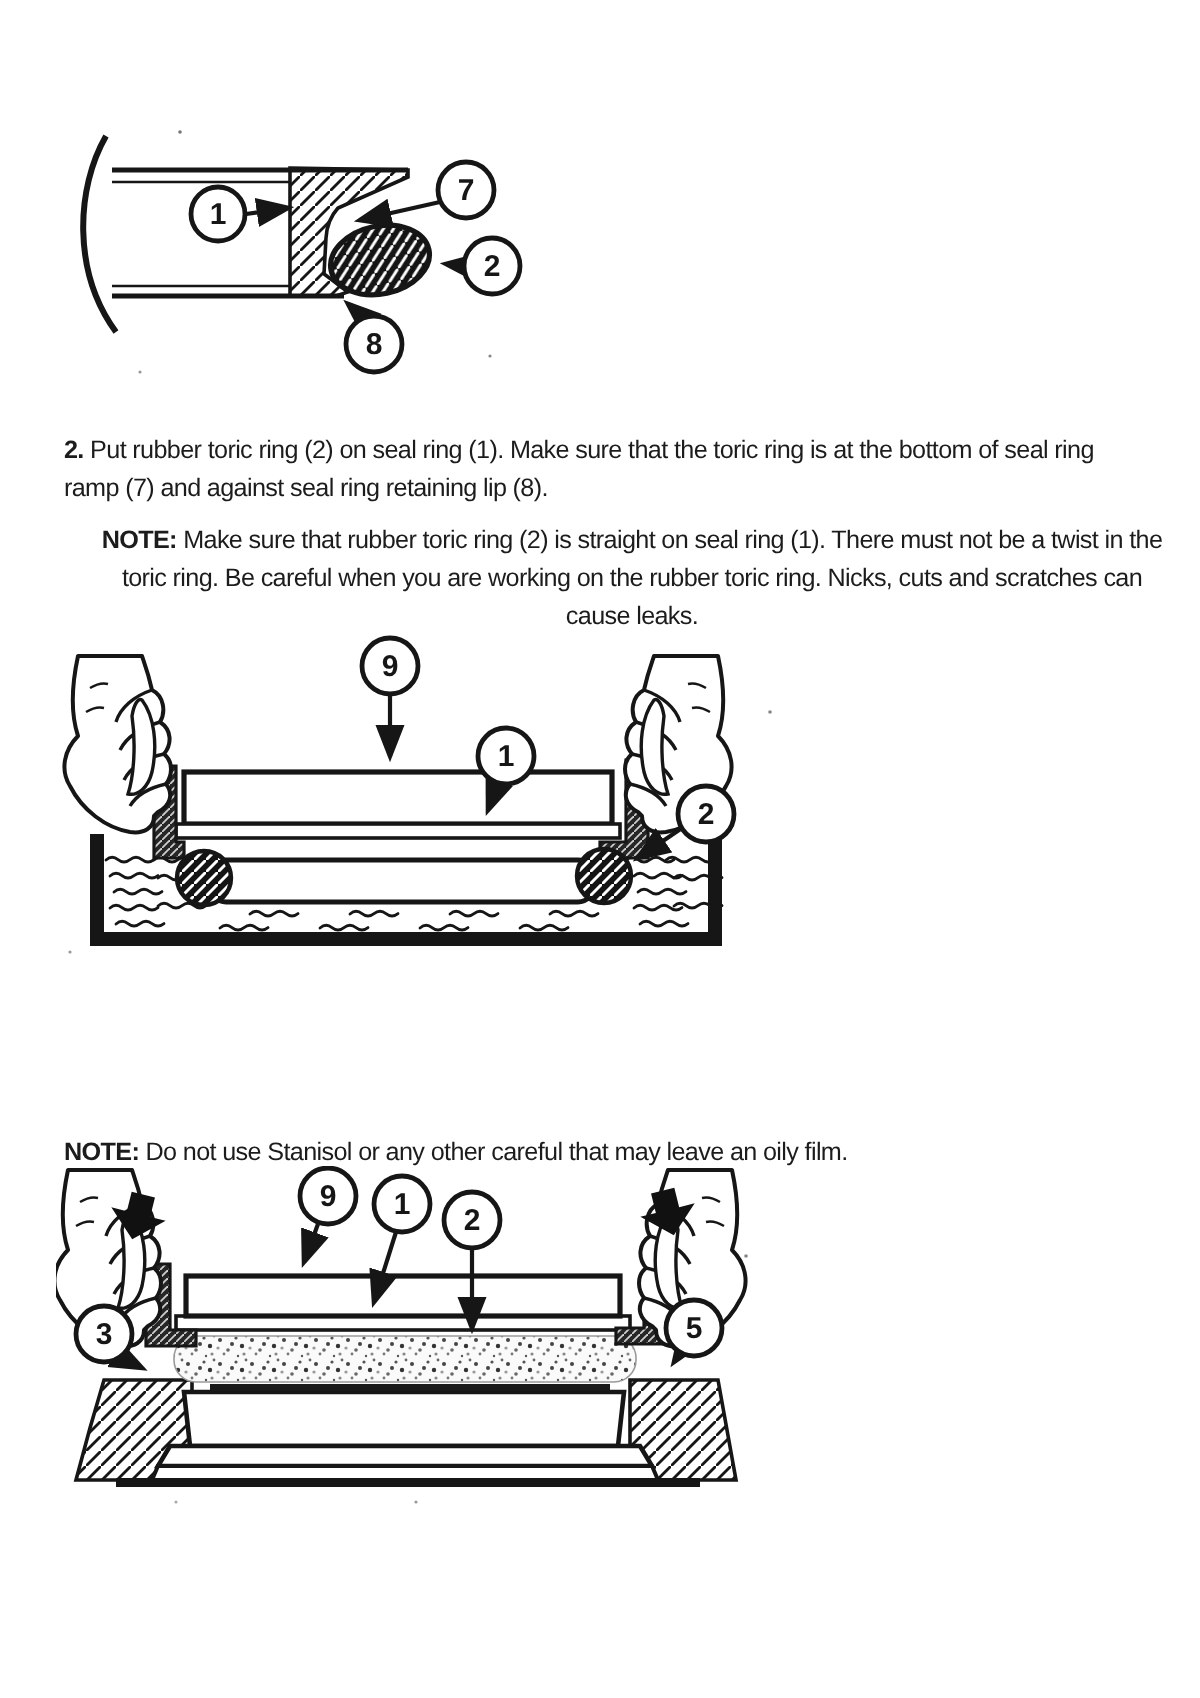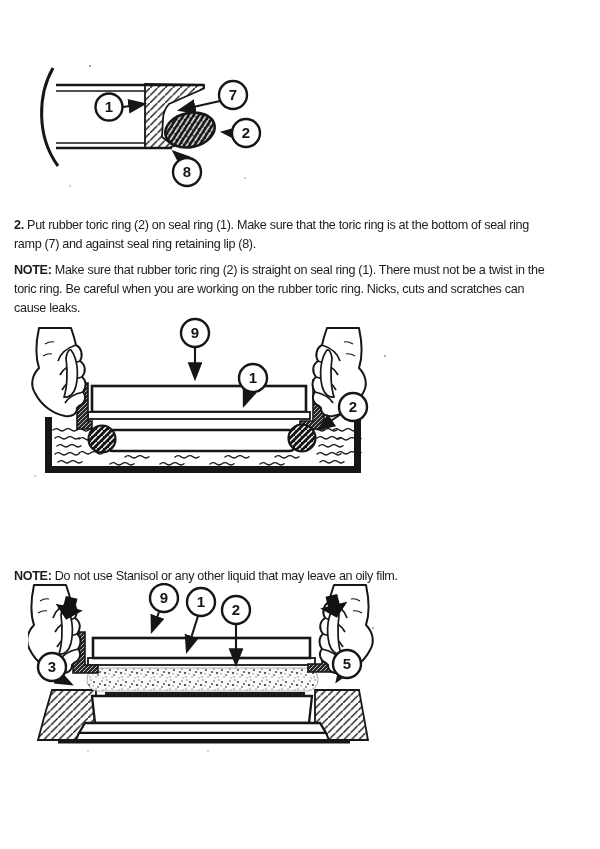--- a/index.html
+++ b/index.html
@@ -3,21 +3,21 @@
 <meta charset="utf-8">
 <style>
   html,body{margin:0;padding:0;}
   body{
     width:600px;height:849px;background:#ffffff;position:relative;overflow:hidden;
     font-family:"Liberation Sans",sans-serif;color:#1c1c1c;
   }
   .page{position:absolute;inset:0;background:#fff;}
   .fig{position:absolute;}
   .para{
-    position:absolute;left:14px;width:568px;
+    position:absolute;left:32px;width:568px;
     font-size:12.6px;line-height:19px;letter-spacing:-0.32px;
     color:#1c1c1c;white-space:pre;
   }
   .para .pfx{font-weight:700;}
   svg text.callout-num{
     font-family:"Liberation Sans",sans-serif;font-weight:700;font-size:15px;fill:#161616;
   }
   svg .ln{stroke:#161616;fill:none;}
   svg .callout-circle{fill:#ffffff;stroke:#161616;stroke-width:2.4;}
   svg .arrow{stroke:#161616;stroke-width:2.1;fill:none;}
@@ -104,21 +104,21 @@
       </g>
       <circle cx="60" cy="8" r="0.9" fill="#777"></circle>
         <circle cx="215" cy="120" r="0.8" fill="#888"></circle>
       <circle cx="40" cy="128" r="0.8" fill="#999"></circle>
     </svg>
   </div>
 
   <p class="para" style="top:203px;"><span class="pfx">2.</span><span> Put rubber toric ring (2) on seal ring (1). Make sure that the toric ring is at the bottom of seal ring
 ramp (7) and against seal ring retaining lip (8).</span></p>
 
-  <p class="para" style="top:248px;"><span class="pfx">NOTE:</span><span> Make sure that rubber toric ring (2) is straight on seal ring (1). There must not be a twist in the
+  <p class="para" style="top:248px;text-align:center;"><span class="pfx">NOTE:</span><span> Make sure that rubber toric ring (2) is straight on seal ring (1). There must not be a twist in the
 toric ring. Be careful when you are working on the rubber toric ring. Nicks, cuts and scratches can
 cause leaks.</span></p>
 
   <div class="fig" style="left:25px;top:316px;width:380px;height:180px;">
     <svg width="380" height="180" viewBox="0 0 380 180">
 
       <path class="ln" d="M23.5,101 V153.5 H332.5 V101" stroke-width="7"></path>
 
       <g stroke="#161616" stroke-width="1.4">
         <use href="#wv" x="28" y="114"></use>
@@ -176,21 +176,21 @@
       <g>
         <circle class="callout-circle" cx="328" cy="91" r="14"></circle>
         <text class="callout-num" x="328" y="91" dy="5.2" text-anchor="middle">2</text>
       </g>
       <circle cx="360" cy="40" r="0.9" fill="#888"></circle>
         <circle cx="10" cy="160" r="0.8" fill="#999"></circle>
     </svg>
   </div>
 
 
-  <p class="para" style="top:554px;"><span class="pfx">NOTE:</span><span> Do not use Stanisol or any other liquid that may leave an oily film.</span></p>
+  <p class="para" style="top:554px;"><span class="pfx">NOTE:</span><span> Do not use Stanisol or any other careful that may leave an oily film.</span></p>
 
   <div class="fig" style="left:28px;top:583px;width:350px;height:172px;">
     <svg width="350" height="172" viewBox="0 0 350 172">
 
       <path d="M24,107 L68,107 L68,157 L10,157 L17,131 Z" fill="url(#ph-light)" stroke="#161616" stroke-width="1.8"></path>
       <path d="M287,107 L331,107 L340,157 L287,157 Z" fill="url(#ph-light)" stroke="#161616" stroke-width="1.8"></path>
 
       <polygon points="64,113 284,113 281,140 67,140" fill="#ffffff" stroke="#161616" stroke-width="2.3"></polygon>
       <polygon points="57,140 292,140 298,150 51,150" fill="#ffffff" stroke="#161616" stroke-width="2.3"></polygon>
       <polygon points="51,150 298,150 301,157 48,157" fill="#ffffff" stroke="#161616" stroke-width="2"></polygon>

